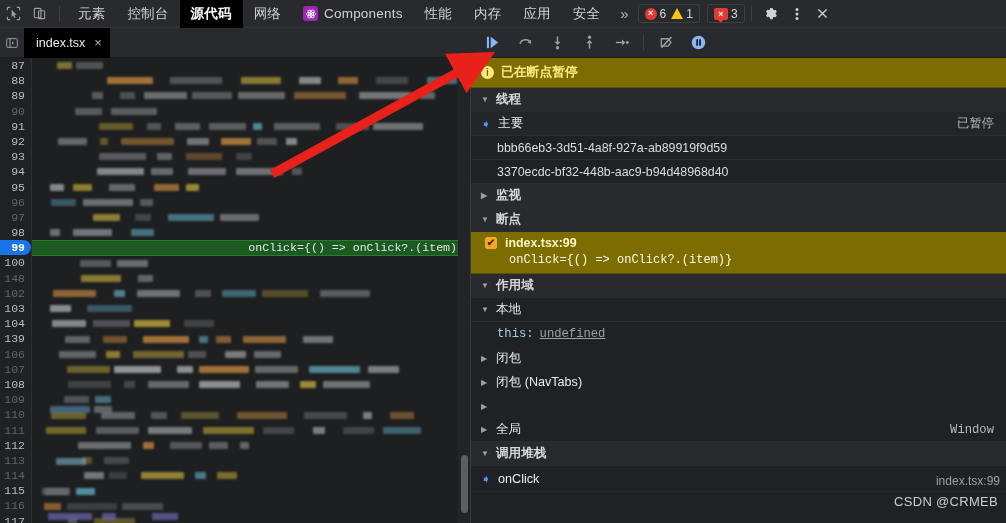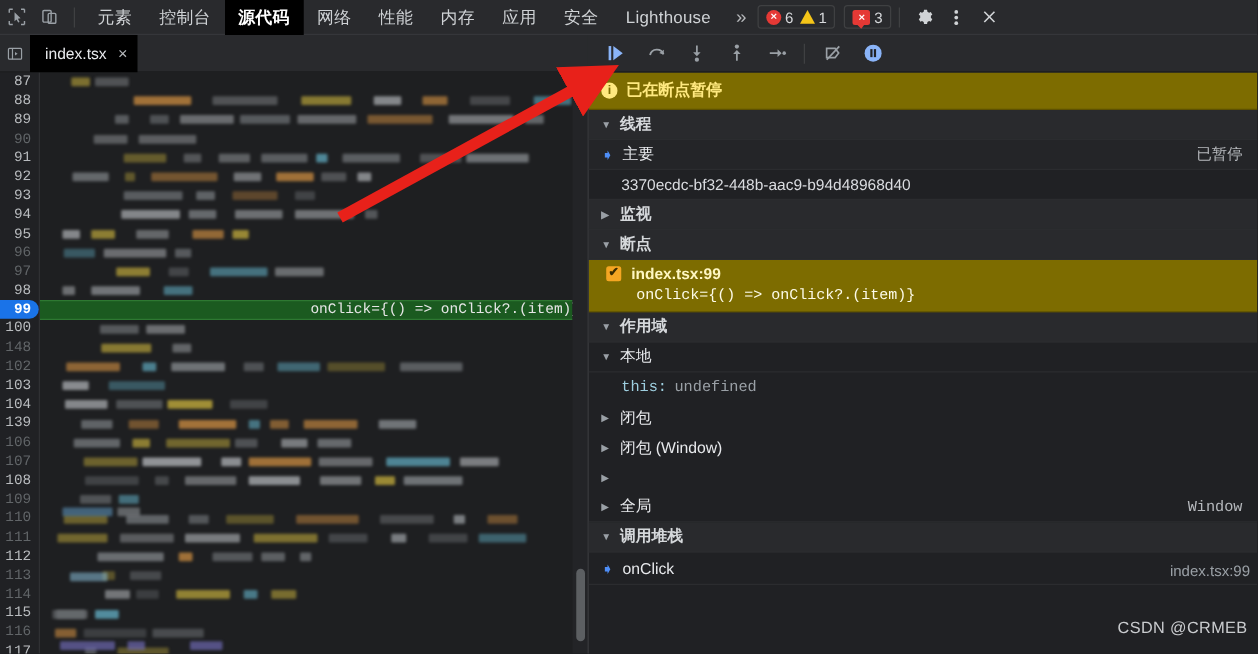--- a/index.html
+++ b/index.html
@@ -180,21 +180,21 @@
   .bp-top { display:flex; align-items:center; padding-left: 14px; }
   .bp-file { color:#fff7c2; font-size:12.4px; font-weight:700; }
   .bp-code {
     font-family:"Liberation Mono", monospace; font-size:12px; color:#fdfbe8;
     padding-left: 38px; padding-top: 3px; white-space:pre;
   }
 
   .scope-row { height: 24px; }
   .mono { font-family:"Liberation Mono", monospace; font-size:12.2px; }
   .cyan { color:#9ecfe0; }
-  .grey { color:#9aa0a6; }
+  .grey { color:#9aa0a6;text-decoration:underline; }
   .ind { padding-left: 26px; }
 
   .watermark {
     position:absolute; right:8px; bottom: 14px;
     color:#d8dadd; font-size:13px; opacity:.92; font-family:"Liberation Sans", sans-serif;
     letter-spacing:.3px;
   }
   .stackfile {
     position:absolute; right:6px; bottom: 3px; color:#9aa0a6; font-size:12px;
   }
@@ -228,33 +228,41 @@
     <div class="tab">
         <span>控制台</span>
       </div>
     <div class="tab active">
         <span>源代码</span>
       </div>
     <div class="tab">
         <span>网络</span>
       </div>
     <div class="tab">
+      <span class="cmp-ico">
+        <svg width="12" height="12" viewBox="0 0 16 16" fill="none" stroke="#fff" stroke-width="1">
+          <circle cx="8" cy="8" r="1.6" fill="#fff" stroke="none"></circle>
+          <ellipse cx="8" cy="8" rx="6.2" ry="2.6"></ellipse>
+          <ellipse cx="8" cy="8" rx="6.2" ry="2.6" transform="rotate(60 8 8)"></ellipse>
+          <ellipse cx="8" cy="8" rx="6.2" ry="2.6" transform="rotate(120 8 8)"></ellipse>
+        </svg>
+      </span>
+      <span>Components</span>
+    </div>
+    <div class="tab">
         <span>性能</span>
       </div>
     <div class="tab">
         <span>内存</span>
       </div>
     <div class="tab">
         <span>应用</span>
       </div>
     <div class="tab">
         <span>安全</span>
-      </div>
-    <div class="tab">
-        <span>Lighthouse</span>
       </div>
 
     <div class="chev"><span>»</span></div>
 
     <div class="badges">
       <div class="badge-group">
         <span class="badge-item">
           <span class="dot-err">×</span>
           <span>6</span>
         </span>
@@ -569,20 +577,23 @@
       <span>线程</span>
     </div>
 
     <div class="row r-thread-main">
       <span class="bluearrow">➧</span>
       <span>主要</span>
       <span class="right-tag">已暂停</span>
     </div>
 
     <div class="row r-worker">
+      <span>bbb66eb3-3d51-4a8f-927a-ab89919f9d59</span>
+    </div>
+    <div class="row r-worker">
       <span>3370ecdc-bf32-448b-aac9-b94d48968d40</span>
     </div>
 
     <div class="row sect">
       <span class="arrow">▶</span>
       <span>监视</span>
     </div>
 
     <div class="row sect">
       <span class="arrow">▼</span>
@@ -609,21 +620,21 @@
     <div class="row scope-row ind" style="border-bottom:none;">
       <span class="mono cyan">this:</span>
       <span class="mono grey" style="margin-left:6px;">undefined</span>
     </div>
     <div class="row scope-row" style="border-bottom:none;">
       <span class="arrow">▶</span>
       <span>闭包</span>
     </div>
     <div class="row scope-row" style="border-bottom:none;">
       <span class="arrow">▶</span>
-      <span>闭包 (Window)</span>
+      <span>闭包 (NavTabs)</span>
     </div>
     <div class="row scope-row" style="border-bottom:none;">
       <span class="arrow">▶</span>
     </div>
     <div class="row scope-row">
       <span class="arrow">▶</span>
       <span>全局</span>
       <span class="right-tag mono">Window</span>
     </div>
 

